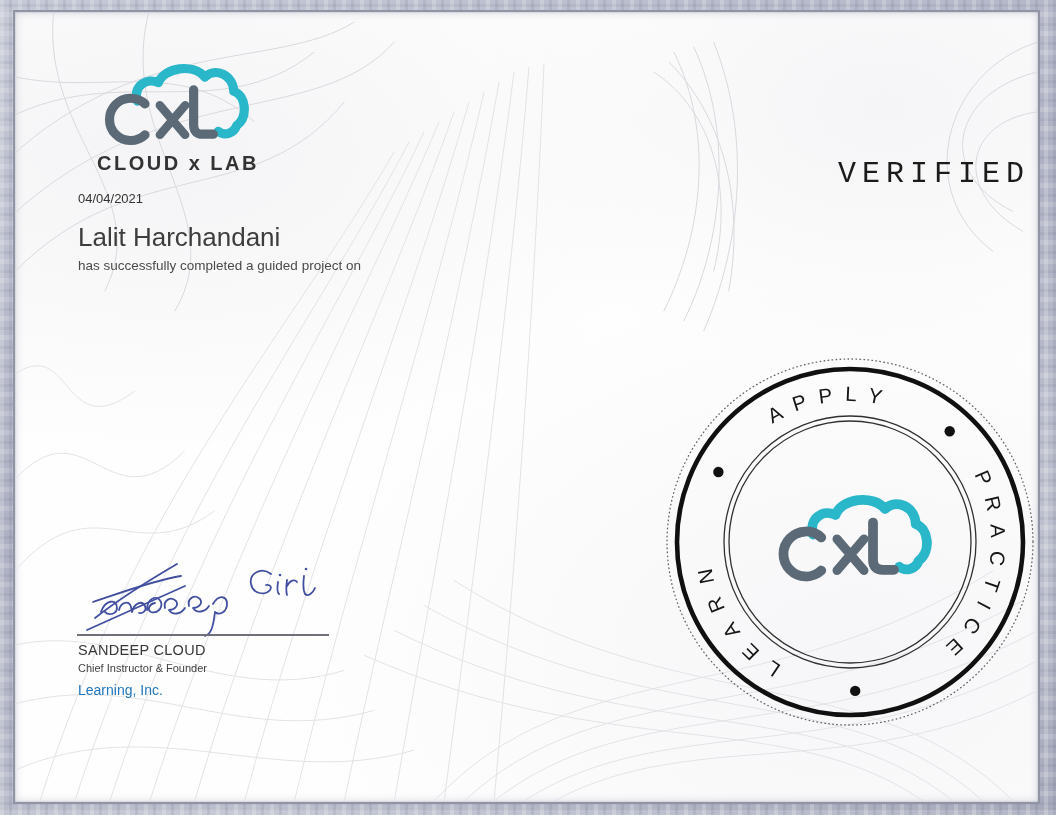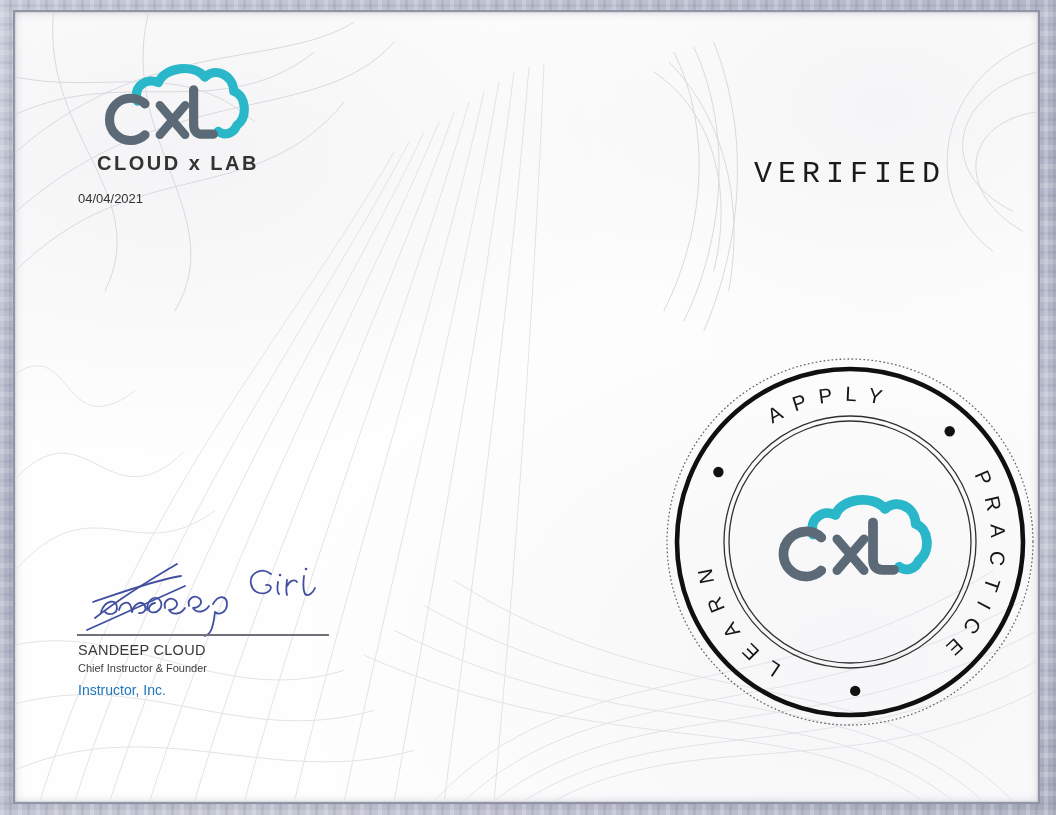--- a/index.html
+++ b/index.html
@@ -24,21 +24,21 @@
   .bg-svg{position:absolute;left:0;top:0;width:100%;height:100%;}
   .gl{fill:none;stroke:#e3e3e7;stroke-width:1;}
   .gl2{fill:none;stroke:#d9d9de;stroke-width:1;}
   .abs{position:absolute;}
   .wordmark{left:82px;top:140px;font-size:20px;font-weight:700;letter-spacing:2.5px;color:#333;}
   .date{left:63px;top:179px;font-size:13px;color:#333;}
   .recipient{left:63px;top:210px;font-size:26px;color:#3d3d3d;}
   .subtitle{left:63px;top:246px;font-size:13.5px;color:#4a4a4a;}
   .course{left:63px;top:272px;font-size:24.5px;color:#3a3a3a;letter-spacing:-.2px;white-space:nowrap;}
   .verified{
-    left:655px;top:140px;width:360px;text-align:center;
+    left:655px;top:140px;width:360px;text-align:right;
     font-family:"Liberation Mono","DejaVu Sans Mono",monospace;
     font-size:30px;line-height:45px;color:#1b1b1b;
   }
   .verified .l1{letter-spacing:6px;}
   .verified .l2{letter-spacing:7px;}
   .sig-line{left:62px;top:622px;width:252px;height:2px;background:#70707a;}
   .signer-name{left:63px;top:630px;font-size:14.5px;color:#383838;letter-spacing:.3px;}
   .signer-title{left:63px;top:650px;font-size:11px;color:#3f3f3f;}
   .signer-company{left:63px;top:670px;font-size:14px;font-weight:500;color:#2177bd;cursor:pointer;}
   .footer{left:60px;top:764px;width:660px;text-align:center;font-size:11.5px;color:#4f4f4f;letter-spacing:.2px;}
@@ -111,20 +111,22 @@
       <path class="gl" d="M -20,700 C 120,650 220,740 360,700"></path>
       <path class="gl" d="M 0,760 C 140,700 260,780 400,740"></path>
     </svg>
 
     <svg class="abs" style="left:80px;top:48px;width:155px;height:92px" viewBox="0 0 220 130">
       <use href="#cxl-logo"></use>
     </svg>
     <div class="abs wordmark">CLOUD x LAB</div>
 
     <div class="abs date">04/04/2021</div>
+    <div class="abs recipient">Lalit Harchandani</div>
+    <div class="abs subtitle">has successfully completed a guided project on</div>
 
     <div class="abs verified">
       <div class="l1">VERIFIED</div>
     </div>
 
     <svg class="abs" style="left:640px;top:335px;width:390px;height:390px" viewBox="-195 -195 390 390">
       <defs>
         <path id="arc-top" d="M -130.7,-52.8 A 141 141 0 0 1 111.1,-86.8"></path>
         <path id="arc-right" d="M 94.3,-104.8 A 141 141 0 0 1 43.6,134.1"></path>
         <path id="arc-left" d="M 7.4,140.8 A 141 141 0 0 1 -125.6,-64.0"></path>
@@ -163,17 +165,17 @@
       <path d="M 198,24 C 188,16 176,24 178,34 C 180,44 192,46 197,40 C 199,37 197,34 193,35"></path>
       <path d="M 205,32 C 204,38 204,42 206,44"></path>
       <circle cx="207" cy="25" r="1.3" fill="#2e3d96" stroke="none"></circle>
       <path d="M 214,30 C 213,38 213,42 214,45 M 214,36 C 217,30 222,29 224,32"></path>
       <path d="M 231,26 C 230,34 230,40 232,44 C 235,47 240,43 242,38"></path>
       <circle cx="233" cy="19" r="1.3" fill="#2e3d96" stroke="none"></circle>
     </svg>
     <div class="abs sig-line"></div>
     <div class="abs signer-name">SANDEEP CLOUD</div>
     <div class="abs signer-title">Chief Instructor &amp; Founder</div>
-    <div class="abs signer-company">Instructor, Inc.</div>
+    <div class="abs signer-company">Learning, Inc.</div>
 
 
   </div>
 </div>
 
 </body></html>

